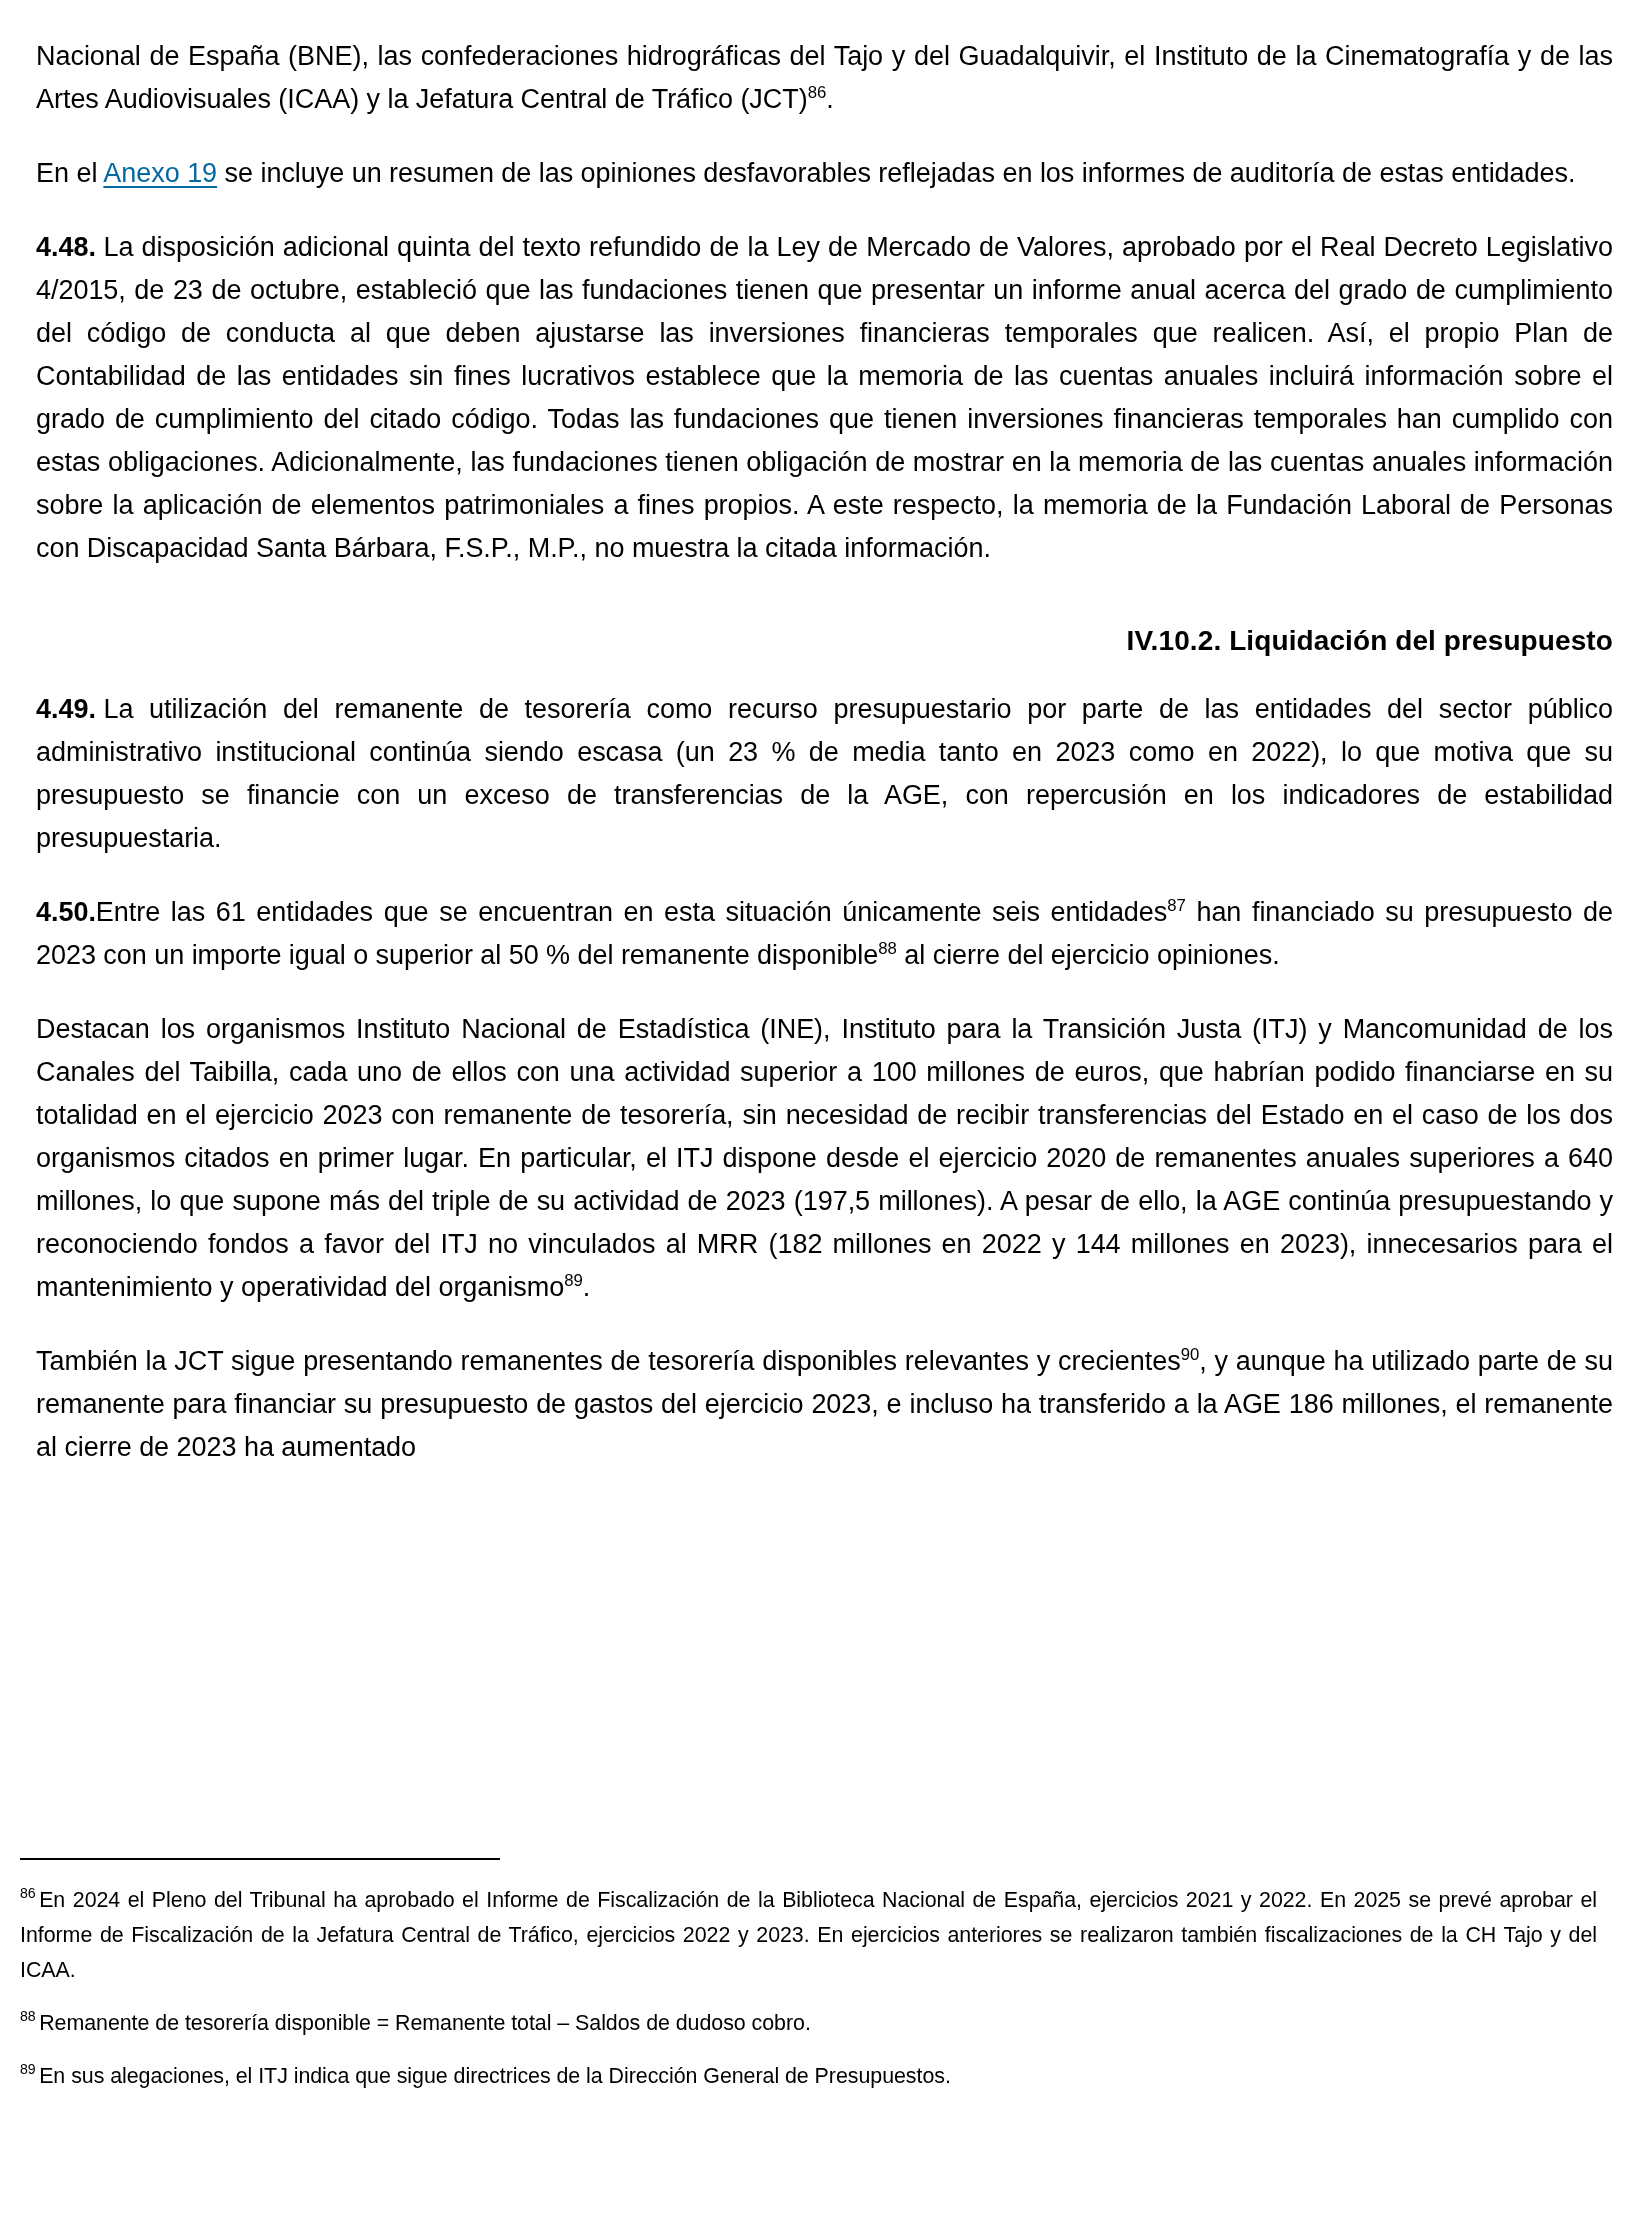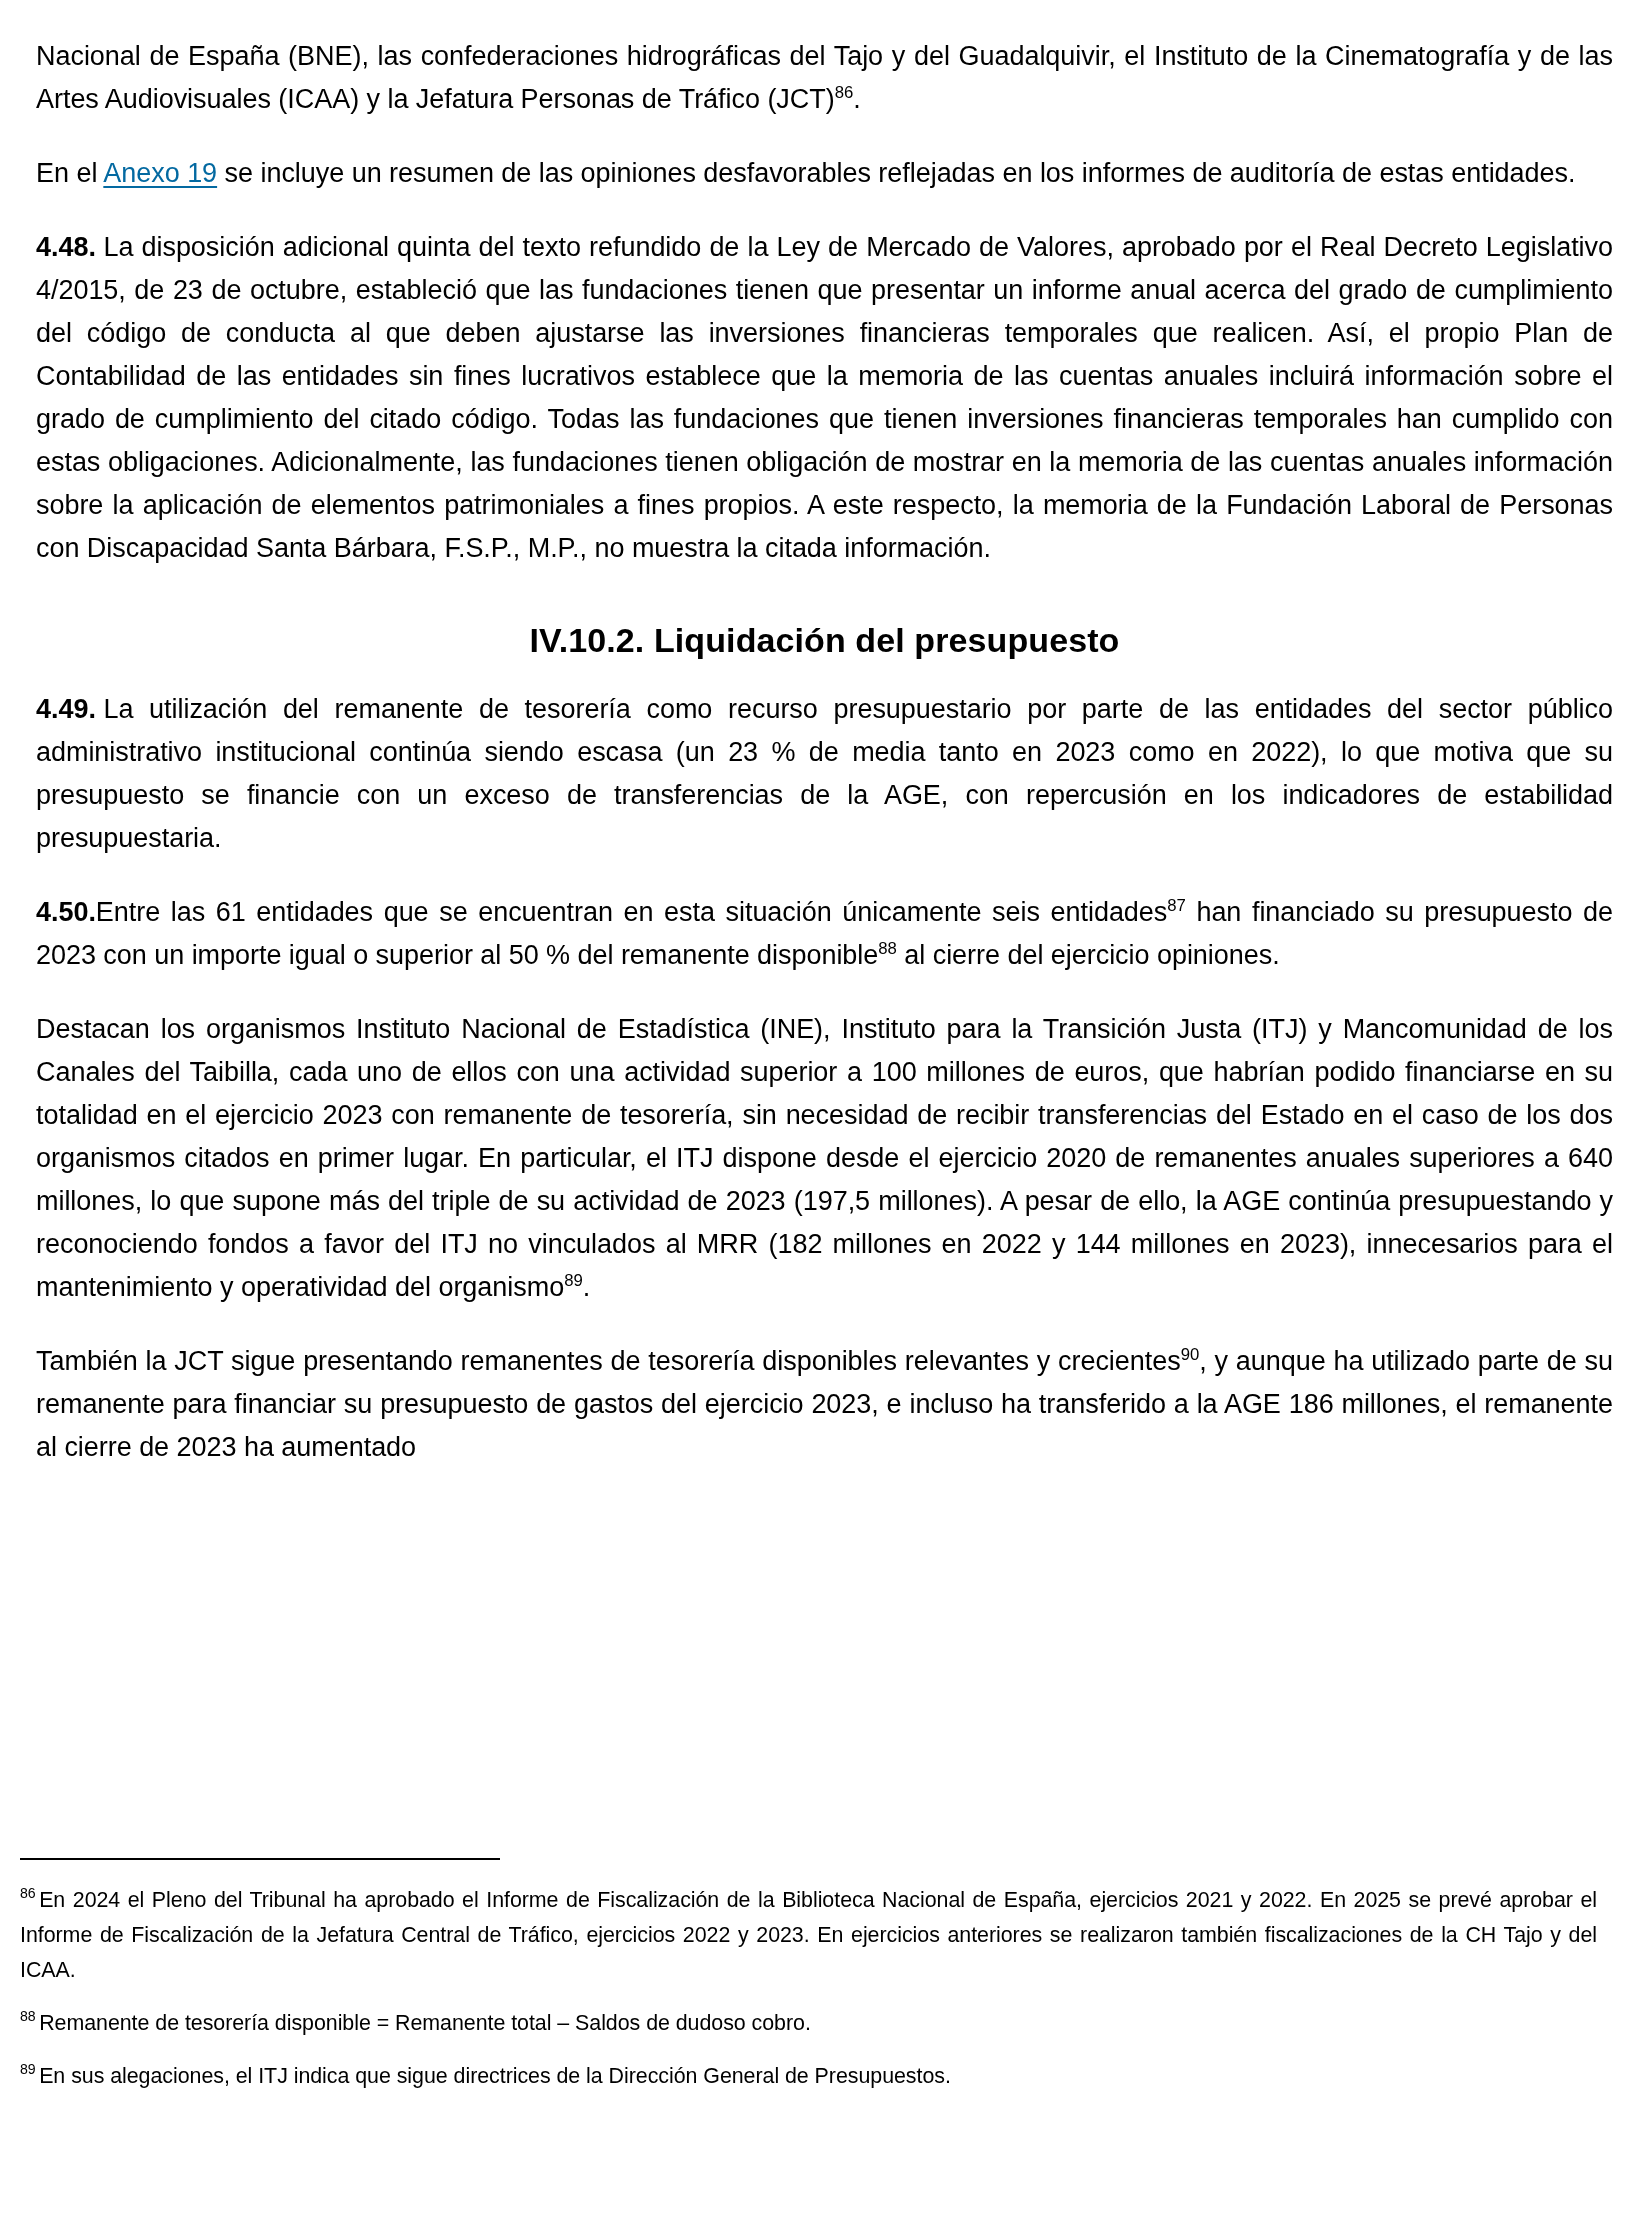--- a/index.html
+++ b/index.html
@@ -42,25 +42,25 @@
     font-weight: bold;
     margin-right: 0.28em;
   }
   a.doclink {
     color: #0369a1;
     text-decoration: underline;
     text-underline-offset: 4px;
     text-decoration-thickness: 2.4px;
   }
   h2.heading {
-    font-size: 34px;
+    font-size: 28px;
     line-height: 37px;
     font-weight: bold;
     margin: 0 0 29px 0;
-    text-align: center;
+    text-align: right;
     letter-spacing: 0.1px;
   }
   .spacer-before-heading {
     height: 21px;
   }
   sup {
     font-size: 0.62em;
     vertical-align: super;
     line-height: 0;
   }
@@ -90,21 +90,21 @@
     margin-right: 0.25em;
   }
 </style>
 </head>
 <body>
 
 <div class="page">
 
   <div class="body-area">
 
-    <p class="para"><span>Nacional de España (BNE), las confederaciones hidrográficas del Tajo y del Guadalquivir, el Instituto de la Cinematografía y de las Artes Audiovisuales (ICAA) y la Jefatura Personas de Tráfico (JCT)</span><sup>86</sup><span>.</span></p>
+    <p class="para"><span>Nacional de España (BNE), las confederaciones hidrográficas del Tajo y del Guadalquivir, el Instituto de la Cinematografía y de las Artes Audiovisuales (ICAA) y la Jefatura Central de Tráfico (JCT)</span><sup>86</sup><span>.</span></p>
 
     <p class="para"><span>En el </span><a class="doclink" href="#">Anexo 19</a><span> se incluye un resumen de las opiniones desfavorables reflejadas en los informes de auditoría de estas entidades.</span></p>
 
     <p class="para"><span class="lead-sp">4.48.</span><span>La disposición adicional quinta del texto refundido de la Ley de Mercado de Valores, aprobado por el Real Decreto Legislativo 4/2015, de 23 de octubre, estableció que las fundaciones tienen que presentar un informe anual acerca del grado de cumplimiento del código de conducta al que deben ajustarse las inversiones financieras temporales que realicen. Así, el propio Plan de Contabilidad de las entidades sin fines lucrativos establece que la memoria de las cuentas anuales incluirá información sobre el grado de cumplimiento del citado código. Todas las fundaciones que tienen inversiones financieras temporales han cumplido con estas obligaciones. Adicionalmente, las fundaciones tienen obligación de mostrar en la memoria de las cuentas anuales información sobre la aplicación de elementos patrimoniales a fines propios. A este respecto, la memoria de la Fundación Laboral de Personas con Discapacidad Santa Bárbara, F.S.P., M.P., no muestra la citada información.</span></p>
 
     <div class="spacer-before-heading"></div>
 
     <h2 class="heading">IV.10.2. Liquidación del presupuesto</h2>
 
     <p class="para"><span class="lead-sp">4.49.</span><span>La utilización del remanente de tesorería como recurso presupuestario por parte de las entidades del sector público administrativo institucional continúa siendo escasa (un 23 % de media tanto en 2023 como en 2022), lo que motiva que su presupuesto se financie con un exceso de transferencias de la AGE, con repercusión en los indicadores de estabilidad presupuestaria.</span></p>

